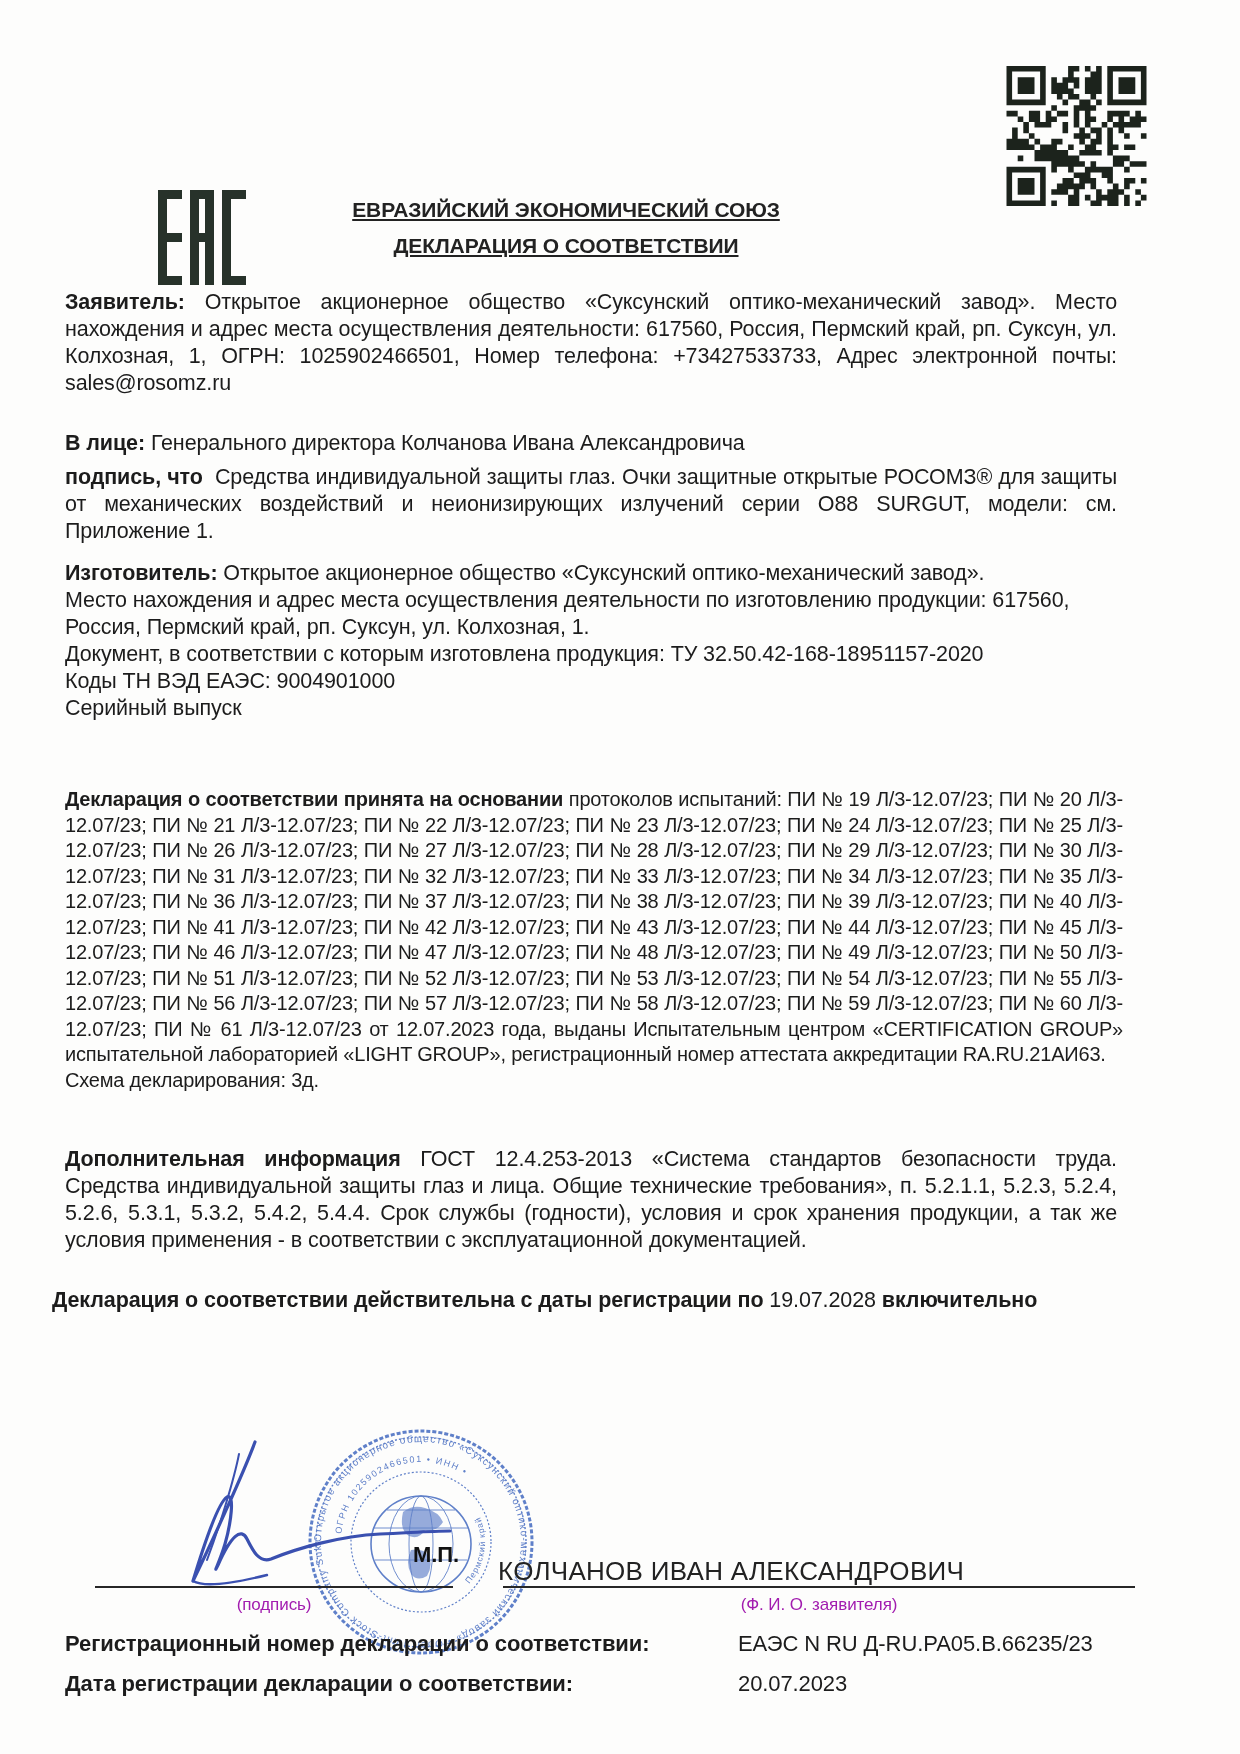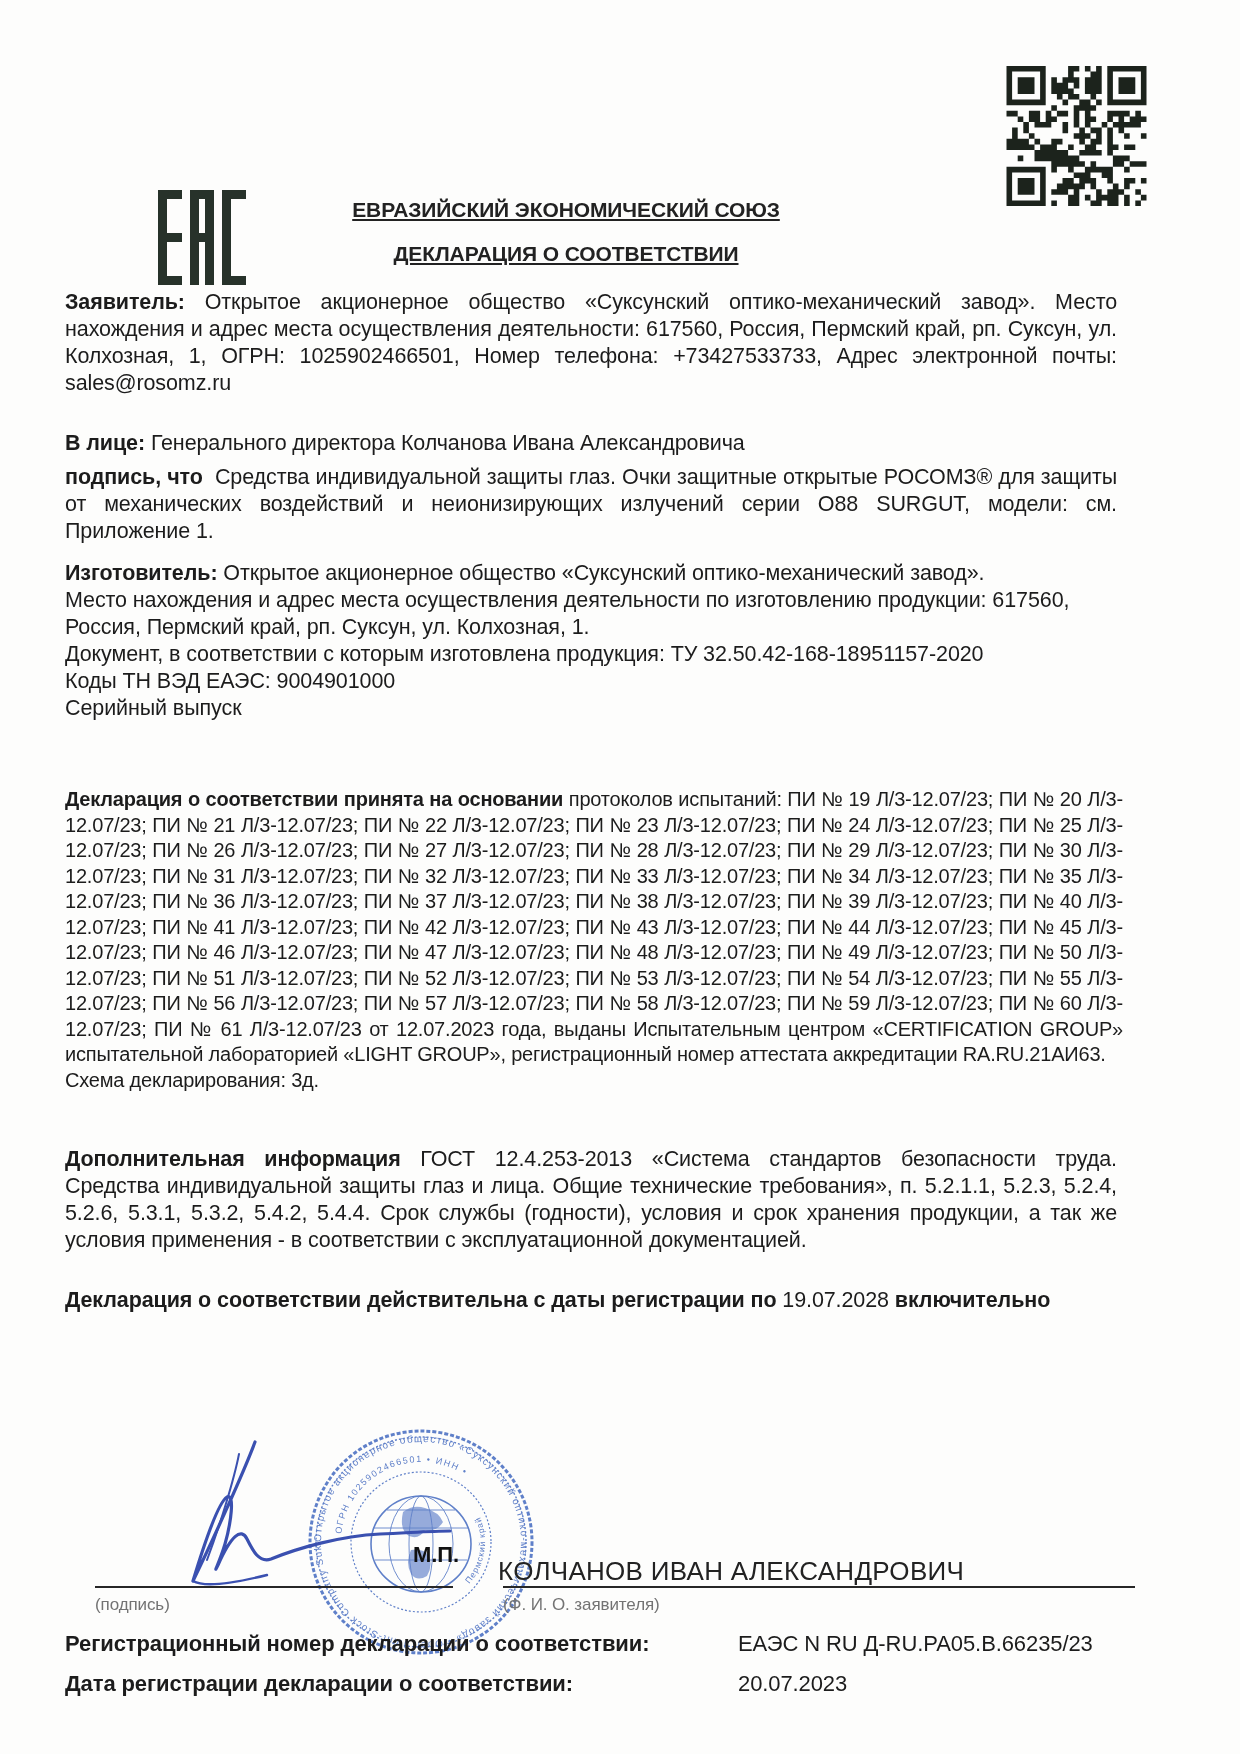--- a/index.html
+++ b/index.html
@@ -5,29 +5,29 @@
   html,body{margin:0;padding:0;background:#888;}
   .page{
     position:relative;width:1240px;height:1754px;margin:0 auto;
     background:#fdfdfc;overflow:hidden;
     font-family:"Liberation Sans","DejaVu Sans",sans-serif;
     color:#1c1c1c;letter-spacing:-0.1px;
   }
   .abs{position:absolute;}
   .titles{left:0;top:198px;width:1132px;text-align:center;}
   .title-line{font-size:21px;font-weight:bold;color:#222;text-decoration:underline;}
-  .title-line + .title-line{margin-top:20px;}
+  .title-line + .title-line{margin-top:12px;}
   .para{font-size:21.5px;line-height:27px;text-align:justify;}
   .para.nojust{text-align:left;}
   .blead{font-weight:bold;}
   .basis{font-size:20px;line-height:25.5px;letter-spacing:-0.2px;}
   .validity{font-size:21.5px;font-weight:bold;}
   .validity .reg{font-weight:normal;}
   .sigline{height:2px;background:#272727;}
-  .caption{font-size:17px;color:#737373;text-align:left;}
+  .caption{font-size:17px;color:#a21caf;text-align:center;}
   .mp{font-size:22px;font-weight:bold;color:#111;}
   .fio{font-size:26px;letter-spacing:0.3px;color:#222;white-space:nowrap;}
   .flabel{font-size:22px;font-weight:bold;white-space:nowrap;}
   .fvalue{font-size:22px;white-space:nowrap;}
   svg{display:block;}
   .stamp{opacity:0.88;}
 </style>
 </head>
 <body>
 
@@ -97,21 +97,21 @@
       <span>протоколов испытаний: ПИ № 19 Л/3-12.07/23; ПИ № 20 Л/3-12.07/23; ПИ № 21 Л/3-12.07/23; ПИ № 22 Л/3-12.07/23; ПИ № 23 Л/3-12.07/23; ПИ № 24 Л/3-12.07/23; ПИ № 25 Л/3-12.07/23; ПИ № 26 Л/3-12.07/23; ПИ № 27 Л/3-12.07/23; ПИ № 28 Л/3-12.07/23; ПИ № 29 Л/3-12.07/23; ПИ № 30 Л/3-12.07/23; ПИ № 31 Л/3-12.07/23; ПИ № 32 Л/3-12.07/23; ПИ № 33 Л/3-12.07/23; ПИ № 34 Л/3-12.07/23; ПИ № 35 Л/3-12.07/23; ПИ № 36 Л/3-12.07/23; ПИ № 37 Л/3-12.07/23; ПИ № 38 Л/3-12.07/23; ПИ № 39 Л/3-12.07/23; ПИ № 40 Л/3-12.07/23; ПИ № 41 Л/3-12.07/23; ПИ № 42 Л/3-12.07/23; ПИ № 43 Л/3-12.07/23; ПИ № 44 Л/3-12.07/23; ПИ № 45 Л/3-12.07/23; ПИ № 46 Л/3-12.07/23; ПИ № 47 Л/3-12.07/23; ПИ № 48 Л/3-12.07/23; ПИ № 49 Л/3-12.07/23; ПИ № 50 Л/3-12.07/23; ПИ № 51 Л/3-12.07/23; ПИ № 52 Л/3-12.07/23; ПИ № 53 Л/3-12.07/23; ПИ № 54 Л/3-12.07/23; ПИ № 55 Л/3-12.07/23; ПИ № 56 Л/3-12.07/23; ПИ № 57 Л/3-12.07/23; ПИ № 58 Л/3-12.07/23; ПИ № 59 Л/3-12.07/23; ПИ № 60 Л/3-12.07/23; ПИ № 61 Л/3-12.07/23 от 12.07.2023 года, выданы Испытательным центром «CERTIFICATION GROUP» испытательной лабораторией «LIGHT GROUP», регистрационный номер аттестата аккредитации RA.RU.21АИ63.</span>
     </div>
     <div>Схема декларирования: 3д.</div>
   </div>
 
   <div class="abs para" style="left:65px;top:1146px;width:1052px">
     <span class="blead">Дополнительная информация</span>
     <span>ГОСТ 12.4.253-2013 «Система стандартов безопасности труда. Средства индивидуальной защиты глаз и лица. Общие технические требования», п. 5.2.1.1, 5.2.3, 5.2.4, 5.2.6, 5.3.1, 5.3.2, 5.4.2, 5.4.4.  Срок службы (годности), условия и срок хранения продукции, а так же условия применения - в соответствии с эксплуатационной документацией.</span>
   </div>
 
-  <div class="abs validity" style="left:65px;top:1288px;width:1060px">
+  <div class="abs validity" style="left:52px;top:1288px;width:1060px">
     <span>Декларация о соответствии действительна с даты регистрации по</span>
     <span class="reg">19.07.2028</span>
     <span>включительно</span>
   </div>
 
   <svg class="abs stamp" style="left:303px;top:1424px" width="236" height="236" viewBox="0 0 236 236">
     <defs>
       <path id="ring1" d="M118,118 m-100,0 a100,100 0 1 1 200,0 a100,100 0 1 1 -200,0"></path>
       <path id="ring2" d="M118,118 m-80,0 a80,80 0 1 1 160,0 a80,80 0 1 1 -160,0"></path>
       <path id="ring3" d="M118,118 m-64,0 a64,64 0 1 0 128,0 a64,64 0 1 0 -128,0"></path>

